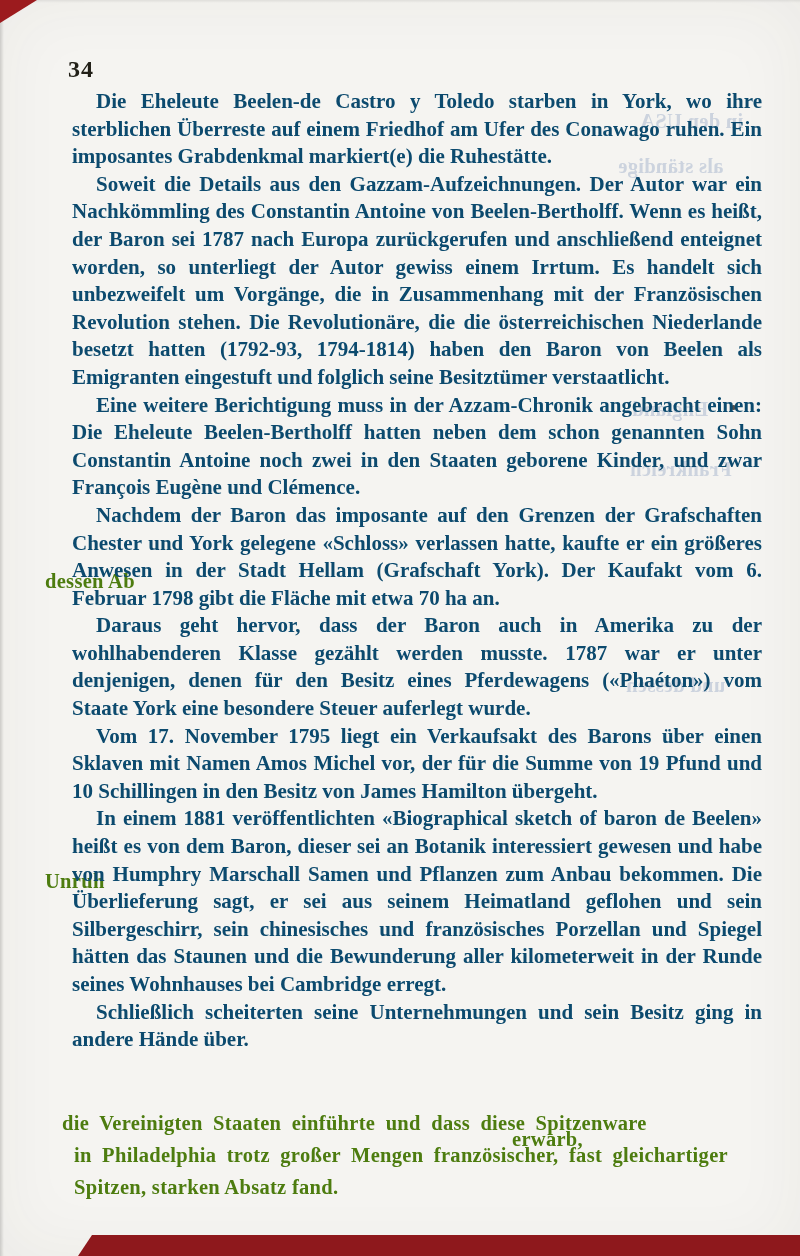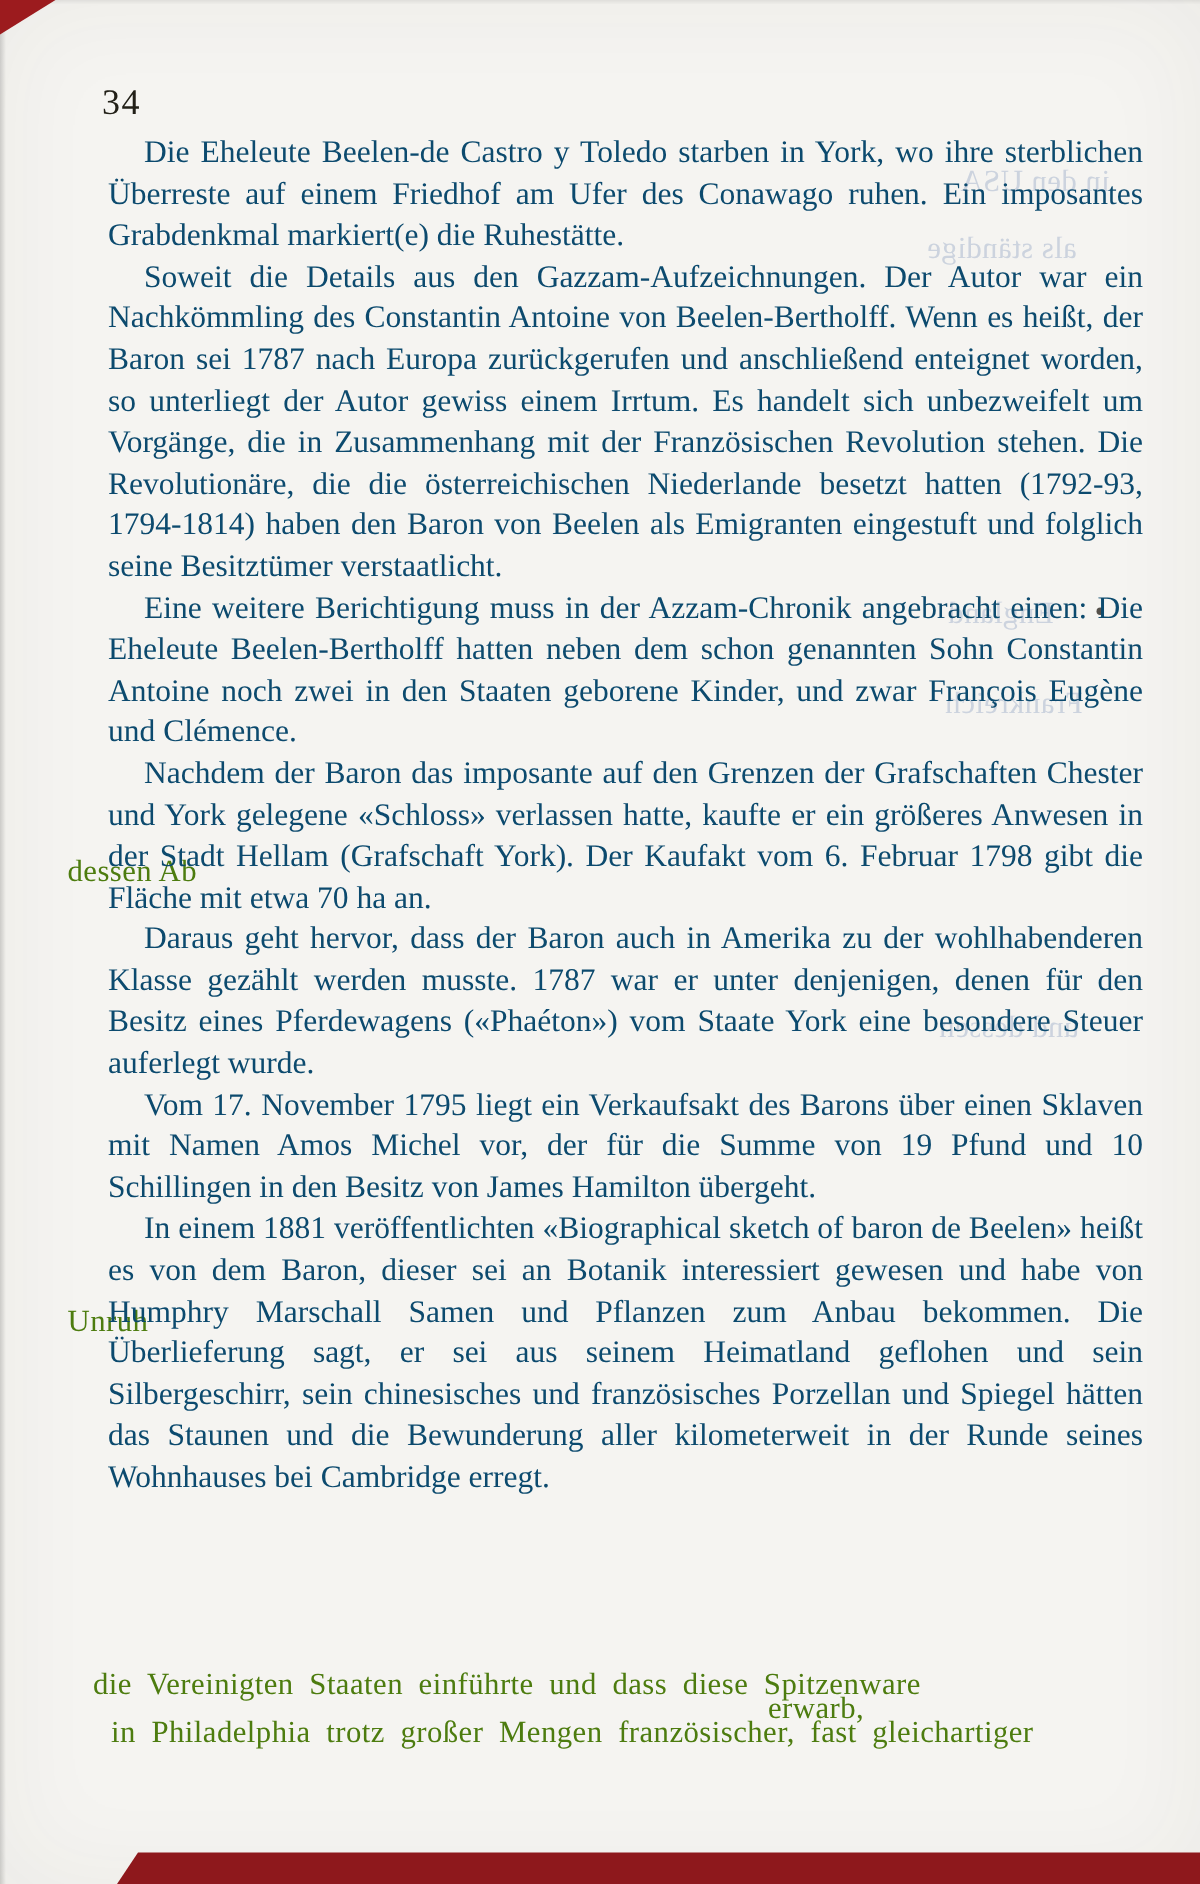--- a/index.html
+++ b/index.html
@@ -4,20 +4,21 @@
 <style>
   html, body { margin: 0; padding: 0; background: #e9e8e5; }
   .page {
     position: relative;
     width: 800px;
     height: 1256px;
     background: #f5f4f1;
     font-family: "Liberation Serif", "DejaVu Serif", serif;
     overflow: hidden;
     box-shadow: inset 0 0 70px rgba(60,55,45,0.05);
+    font-weight: bold;
   }
   .edge-left {
     position: absolute; left: 0; top: 0; bottom: 0; width: 4px;
     background: linear-gradient(90deg, rgba(0,0,0,0.15), rgba(0,0,0,0));
   }
   .edge-top {
     position: absolute; left: 0; top: 0; right: 0; height: 3px;
     background: linear-gradient(180deg, rgba(0,0,0,0.07), rgba(0,0,0,0));
   }
   .page-number {
@@ -75,28 +76,30 @@
   <span class="ghost mirrored" style="left:640px; top:110px;">in den USA</span>
   <span class="ghost mirrored" style="left:618px; top:155px;">als ständige</span>
   <span class="ghost mirrored" style="left:632px; top:398px;">England</span>
   <span class="ghost mirrored" style="left:630px; top:458px;">Frankreich</span>
   <span class="ghost" style="left:45px; top:570px;">dessen Ab</span>
   <span class="ghost mirrored" style="left:626px; top:674px;">und dessen</span>
   <span class="ghost" style="left:45px; top:870px;">Unruh</span>
   <span class="ghost wide" style="left:62px; top:1112px;">die Vereinigten Staaten einführte und dass diese Spitzenware</span>
   <span class="ghost" style="left:512px; top:1128px;">erwarb,</span>
   <span class="ghost wide" style="left:74px; top:1144px;">in Philadelphia trotz großer Mengen französischer, fast gleichartiger</span>
+  <span class="ghost" style="left:74px; top:1176px;">Spitzen, starken Absatz fand.</span>
 
   <span class="ink-speck"></span>
 
   <div class="text-block">
     <p>Die Eheleute Beelen-de Castro y Toledo starben in York, wo ihre sterblichen Überreste auf einem Friedhof am Ufer des Conawago ruhen. Ein imposantes Grabdenkmal markiert(e) die Ruhestätte.</p>
     <p>Soweit die Details aus den Gazzam-Aufzeichnungen. Der Autor war ein Nachkömmling des Constantin Antoine von Beelen-Bertholff. Wenn es heißt, der Baron sei 1787 nach Europa zurückgerufen und anschließend enteignet worden, so unterliegt der Autor gewiss einem Irrtum. Es handelt sich unbezweifelt um Vorgänge, die in Zusammenhang mit der Französischen Revolution stehen. Die Revolutionäre, die die österreichischen Niederlande besetzt hatten (1792-93, 1794-1814) haben den Baron von Beelen als Emigranten eingestuft und folglich seine Besitztümer verstaatlicht.</p>
     <p>Eine weitere Berichtigung muss in der Azzam-Chronik angebracht einen: Die Eheleute Beelen-Bertholff hatten neben dem schon genannten Sohn Constantin Antoine noch zwei in den Staaten geborene Kinder, und zwar François Eugène und Clémence.</p>
     <p>Nachdem der Baron das imposante auf den Grenzen der Grafschaften Chester und York gelegene «Schloss» verlassen hatte, kaufte er ein größeres Anwesen in der Stadt Hellam (Grafschaft York). Der Kaufakt vom 6. Februar 1798 gibt die Fläche mit etwa 70 ha an.</p>
     <p>Daraus geht hervor, dass der Baron auch in Amerika zu der wohlhabenderen Klasse gezählt werden musste. 1787 war er unter denjenigen, denen für den Besitz eines Pferdewagens («Phaéton») vom Staate York eine besondere Steuer auferlegt wurde.</p>
     <p>Vom 17. November 1795 liegt ein Verkaufsakt des Barons über einen Sklaven mit Namen Amos Michel vor, der für die Summe von 19 Pfund und 10 Schillingen in den Besitz von James Hamilton übergeht.</p>
     <p>In einem 1881 veröffentlichten «Biographical sketch of baron de Beelen» heißt es von dem Baron, dieser sei an Botanik interessiert gewesen und habe von Humphry Marschall Samen und Pflanzen zum Anbau bekommen. Die Überlieferung sagt, er sei aus seinem Heimatland geflohen und sein Silbergeschirr, sein chinesisches und französisches Porzellan und Spiegel hätten das Staunen und die Bewunderung aller kilometerweit in der Runde seines Wohnhauses bei Cambridge erregt.</p>
+    <p>Schließlich scheiterten seine Unternehmungen und sein Besitz ging in andere Hände über.</p>
   </div>
 
   <div class="scan-band"></div>
 
 </div>
 
 </body></html>

